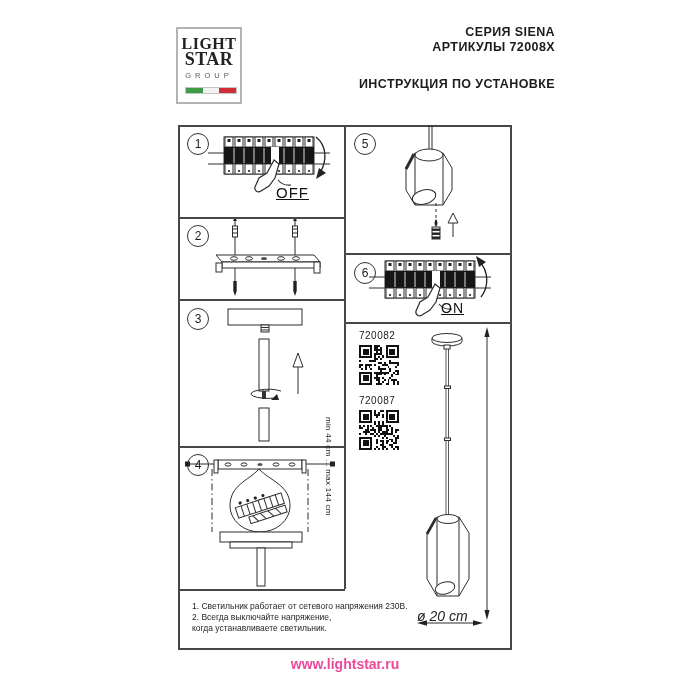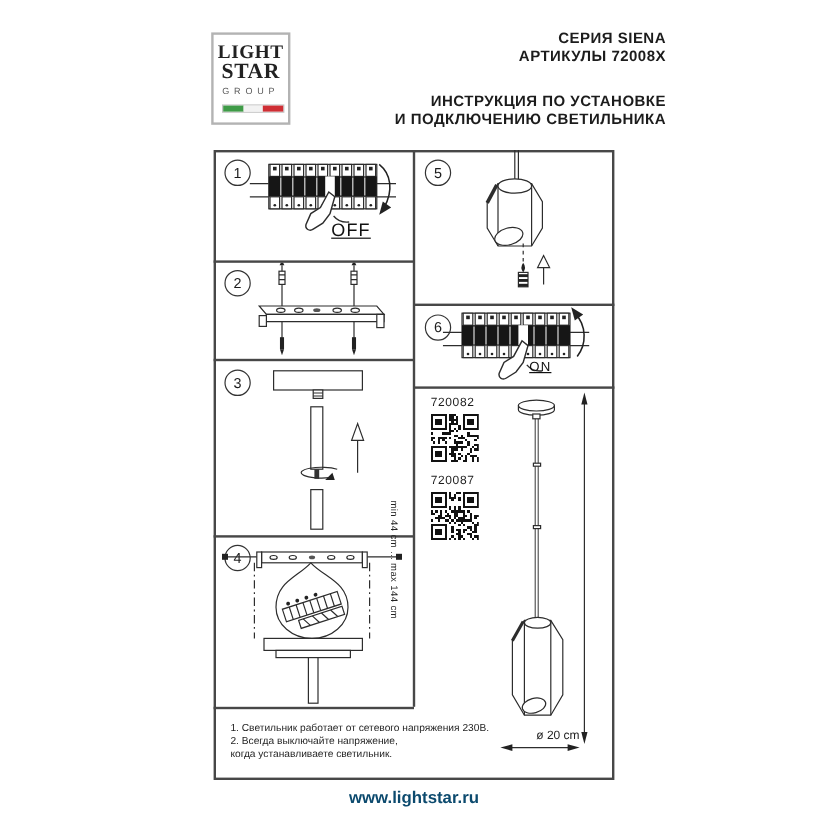--- a/index.html
+++ b/index.html
@@ -32,24 +32,24 @@
   .stepnum{width:22px;height:22px;border:1.4px solid #333;border-radius:50%;background:#fff;
            display:flex;align-items:center;justify-content:center;font-size:12px;box-sizing:border-box;}
 
   .biglabel{font-size:15px;letter-spacing:1px;color:#111;text-decoration:underline;}
 
   
   .qr-label{font-weight:400;font-size:10px;letter-spacing:.5px;}
   .qr{width:40px;height:40px;}
 
   .vdim{writing-mode:vertical-rl;text-orientation:mixed;font-size:8px;color:#222;letter-spacing:.3px;}
-  .hdim{font-size:10px;color:#222;text-align:right;}
+  .hdim{font-size:14px;color:#222;text-align:left;font-style:italic;}
 
   .notes{font-size:8.5px;line-height:11px;color:#1f1f1f;}
-  .footer{left:0;top:656px;width:690px;text-align:center;font-weight:700;font-size:14px;color:#0c4a6e;}
+  .footer{left:0;top:656px;width:690px;text-align:center;font-weight:700;font-size:14px;color:#ec4899;}
 
   svg{display:block;}
 </style>
 </head>
 <body>
 
 <svg width="0" height="0" style="position:absolute">
   <symbol id="breaker" viewBox="0 0 130 62">
     <g stroke="#2d2d2d" stroke-width="1" fill="none">
       <path d="M0,20 H16 M0,31 H16 M106,20 H122 M106,31 H122"></path>
@@ -118,21 +118,20 @@
     <div class="abs flag">
       <span style="background:#3f9b47"></span>
       <span style="background:#f2f2f2"></span>
       <span style="background:#cf2e34"></span>
     </div>
   </div>
 
   <div class="abs hdr" style="top:25px;text-align:right;">СЕРИЯ SIENA</div>
   <div class="abs hdr" style="top:40px;">АРТИКУЛЫ 72008X</div>
   <div class="abs hdr" style="top:77px;">ИНСТРУКЦИЯ ПО УСТАНОВКЕ</div>
-  <div class="abs hdr" style="top:92px;">И ПОДКЛЮЧЕНИЮ СВЕТИЛЬНИКА</div>
 
   <div class="abs frame"></div>
 
   <div class="abs content">
 
     <div class="abs line" style="left:166px;top:0;width:2px;height:464px;"></div>
     <div class="abs line" style="left:0;top:92px;width:167px;height:2px;"></div>
     <div class="abs line" style="left:0;top:174px;width:167px;height:2px;"></div>
     <div class="abs line" style="left:0;top:321px;width:167px;height:2px;"></div>
     <div class="abs line" style="left:0;top:464px;width:167px;height:2px;"></div>
@@ -254,21 +253,21 @@
         <path d="M108,112 V96"></path>
         <polygon points="108,88 103,98 113,98" fill="#fff"></polygon>
       </g>
     </svg>
 
     <svg class="abs" style="left:167px;top:130px;" width="167" height="67">
       <use href="#breaker" x="24" y="2" width="130" height="62"></use>
       <path d="M136,42 C144,32 144,16 134,6" fill="none" stroke="#222" stroke-width="1.3"></path>
       <polygon points="131,1 134,12 141,7" fill="#222"></polygon>
     </svg>
-    <span class="abs biglabel" style="left:263px;top:175px;font-size:11px;text-align:right;">ON</span>
+    <span class="abs biglabel" style="left:263px;top:175px;font-size:14px;text-align:right;">ON</span>
 
     <span class="abs qr-label" style="left:181px;top:205px;">720082</span>
     <div class="abs qr" style="left:181px;top:220px;">
         <svg viewBox="0 0 21 21" width="40" height="40" shape-rendering="crispEdges" fill="#111">
           <rect x="0" y="0" width="7" height="7" fill="#111"></rect>
           <rect x="1" y="1" width="5" height="5" fill="#fff"></rect>
           <rect x="2" y="2" width="3" height="3" fill="#111"></rect>
           <rect x="14" y="0" width="7" height="7" fill="#111"></rect>
           <rect x="15" y="1" width="5" height="5" fill="#fff"></rect>
           <rect x="16" y="2" width="3" height="3" fill="#111"></rect>

